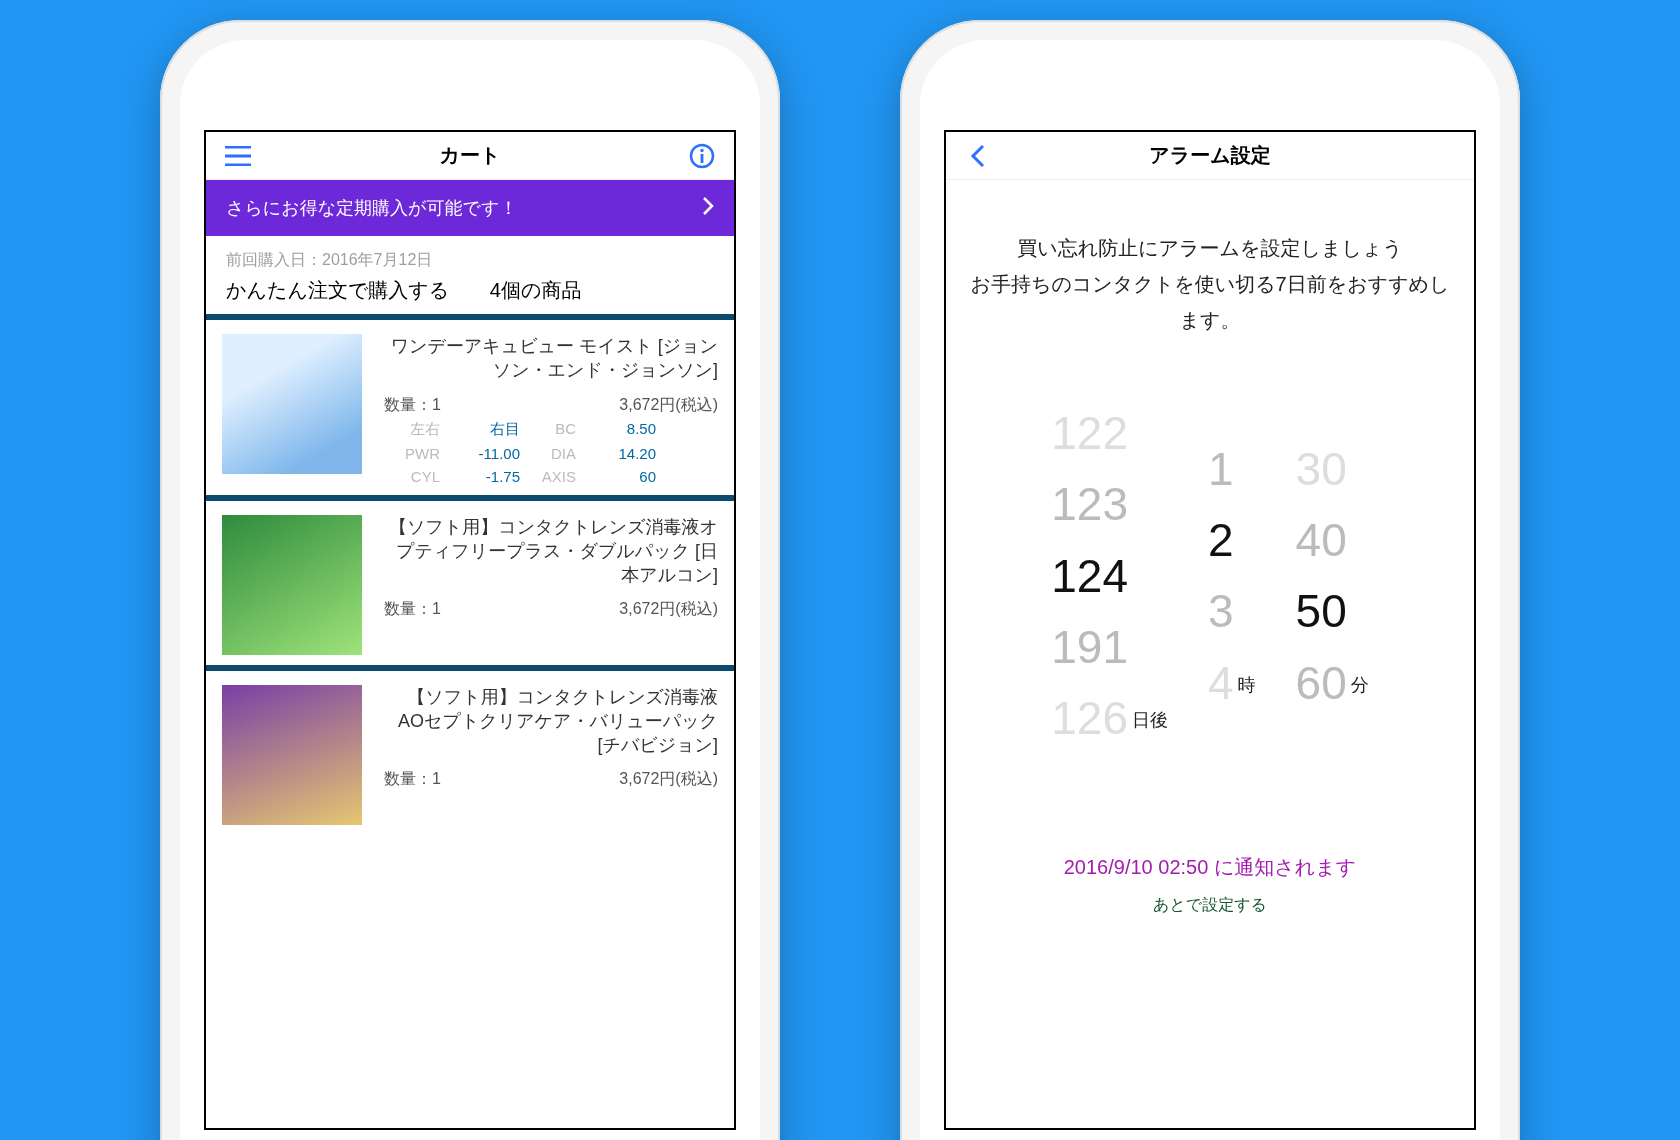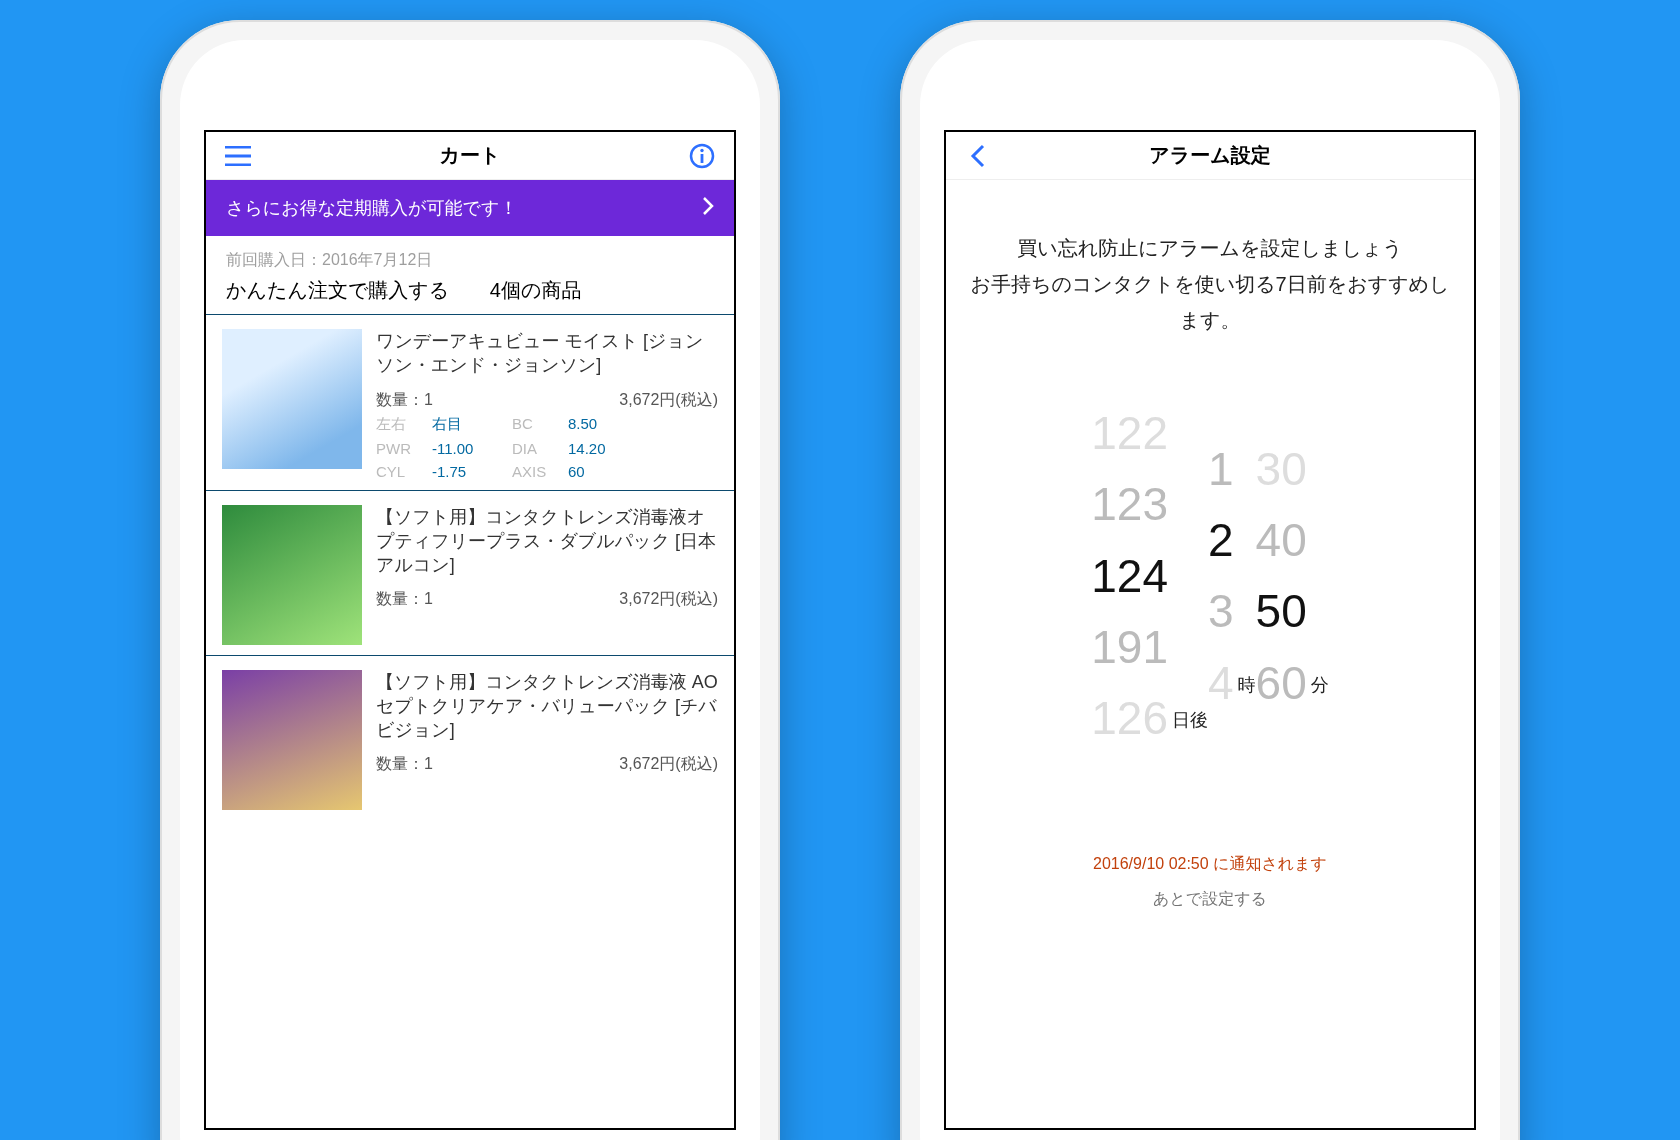--- a/index.html
+++ b/index.html
@@ -69,23 +69,24 @@
 
   .meta {
     padding: 14px 20px 10px 20px;
   }
   .meta .prev { color:#9e9e9e; font-size:16px; }
   .meta .summary { font-size:20px; margin-top:6px; }
   .meta .summary .count { display:inline-block; margin-left:35px; }
 
   .item {
     display:flex;
-    border-top:1px solid #0c4a6e;
+    border-top:6px solid #0c4a6e;
     padding: 14px 16px 10px 16px;
-    gap: 14px;
+    gap: 22px;
+    text-align: right;
   }
   .thumb {
     width: 140px; height: 140px;
     background:#f0f0f0;
     display:flex; align-items:center; justify-content:center;
     font-size:11px; color:#888; text-align:center;
     flex-shrink:0;
   }
   .thumb.blue { background: linear-gradient(150deg,#dfefff 30%,#7fb7eb 80%); }
   .thumb.green { background: linear-gradient(150deg,#2e8b3d,#9fe37a); }
@@ -104,32 +105,33 @@
     color:#777;
     background:#fafafa;
   }
 
   
   .alarm-msg { text-align:center; font-size:20px; line-height:1.8; padding: 50px 24px 30px 24px; color:#222; }
   .pickers {
     display:flex;
     justify-content:center;
     align-items:center;
+    gap: 40px;
     padding: 30px 20px 40px 20px;
     position:relative;
   }
   .wheel { display:flex; flex-direction:column; align-items:flex-end; }
   .wheel .opt { font-size:46px; font-weight:400; color:#ddd; line-height:1.55; font-feature-settings:"tnum"; }
   .wheel .near { color:#bbb; }
   .wheel .sel  { color:#111; font-weight:500; }
   .unit { font-size:18px; color:#222; align-self:flex-end; margin-bottom:22px; margin-left:4px; }
   .wheel-wrap { display:flex; align-items:flex-end; }
 
-  .notify { text-align:center; font-size:16px; color:#c2410c; margin-top:60px;}
-  .later { text-align:center; font-size:16px; color:#737373; margin-top:14px; }
+  .notify { text-align:center; font-size:20px; color:#a21caf; margin-top:60px;}
+  .later { text-align:center; font-size:16px; color:#14532d; margin-top:14px; }
 </style>
 </head>
 <body>
 
 <div class="phone">
   <div class="camera"></div>
   <div class="speaker"></div>
   <div class="phone-inner">
     <div class="screen">
 

